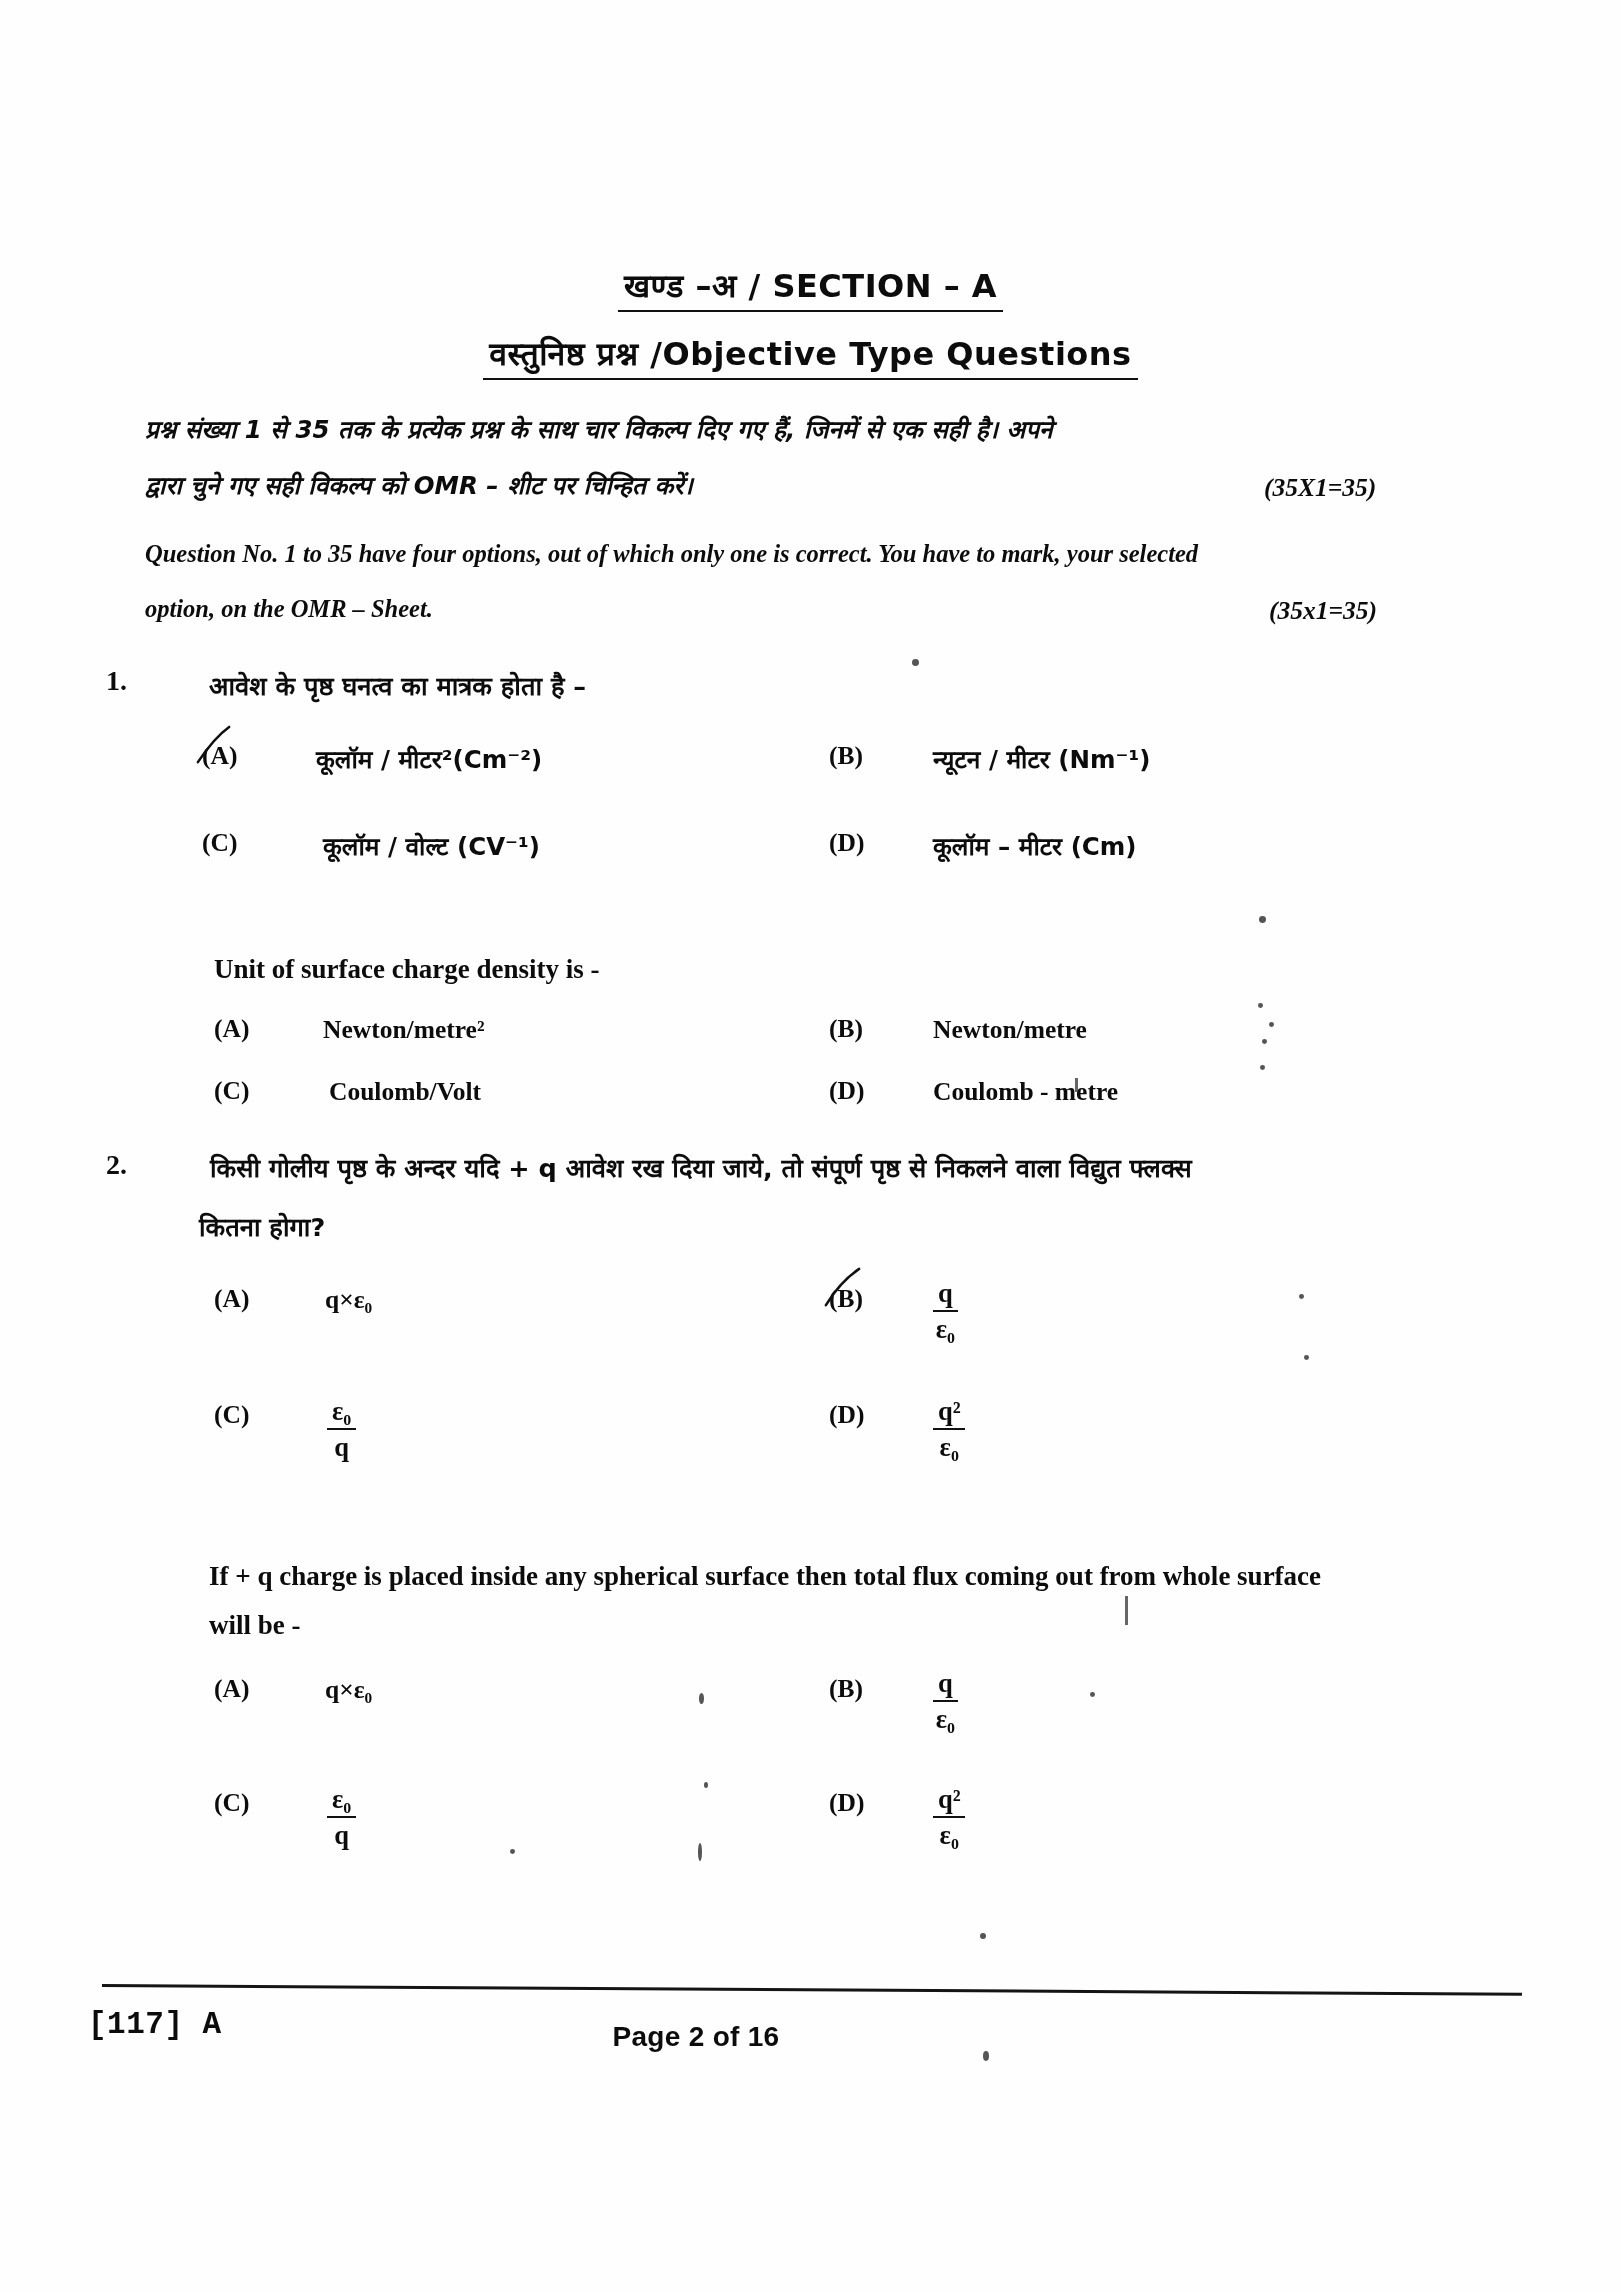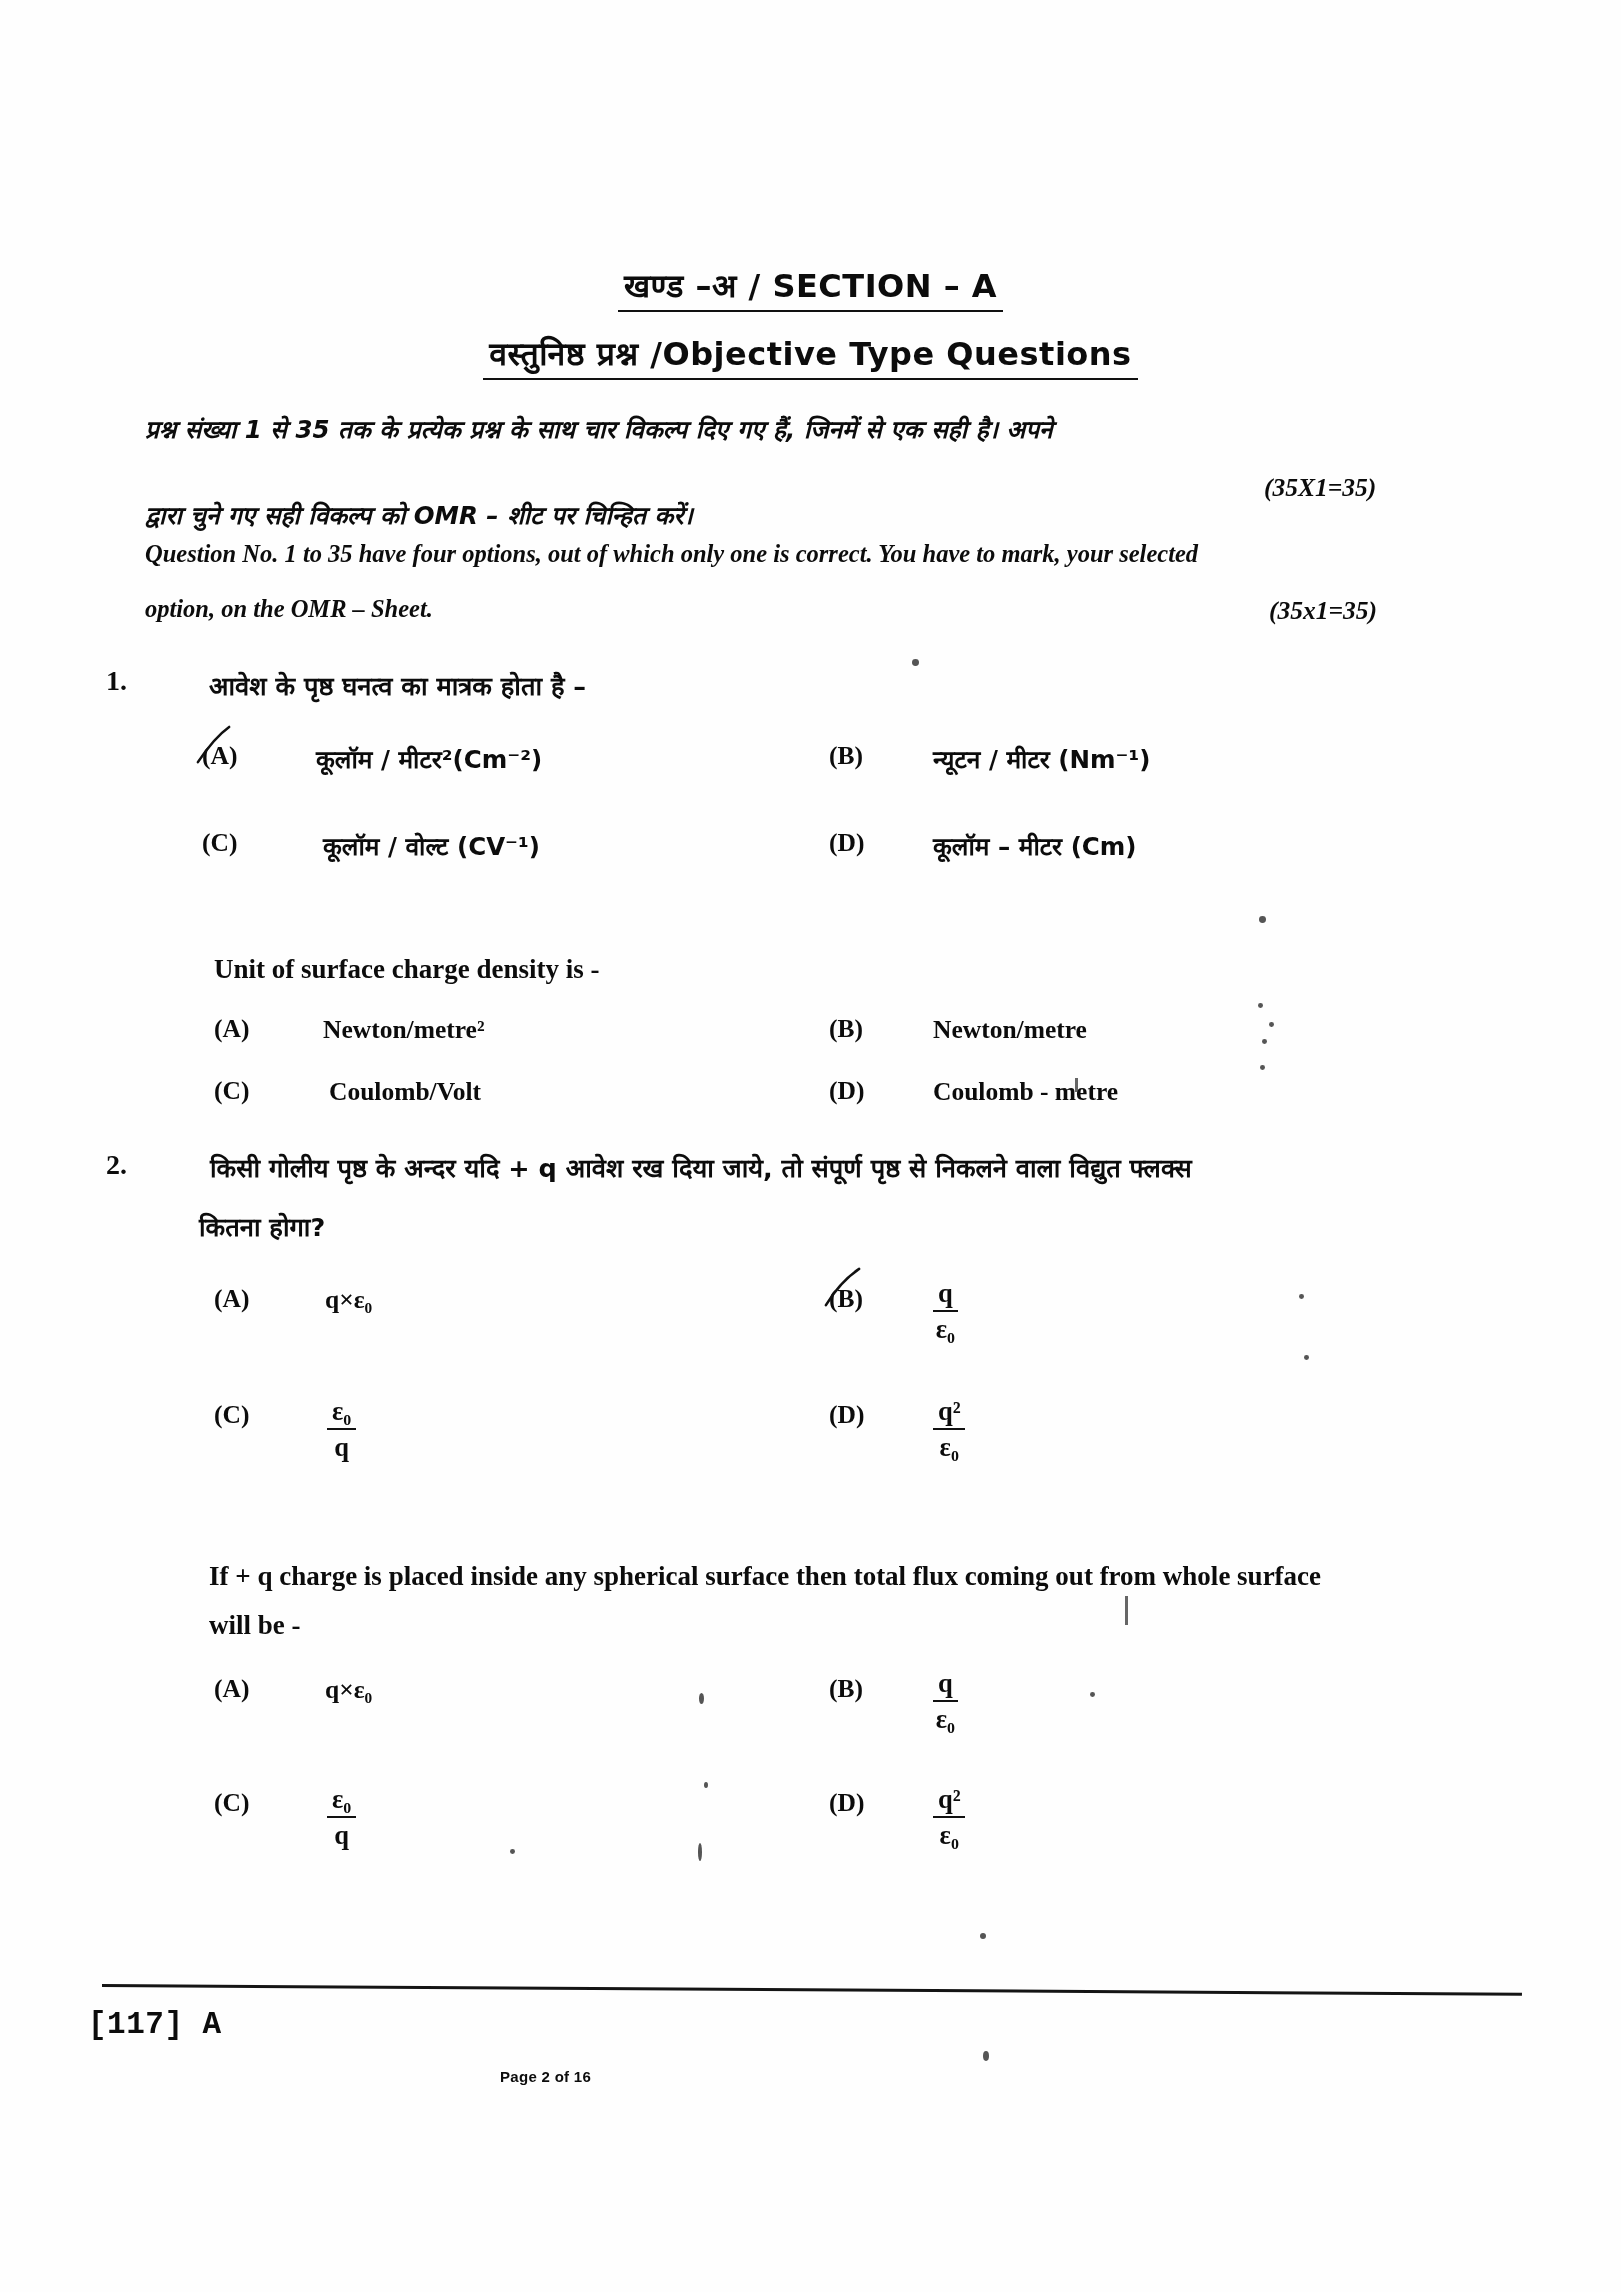--- a/index.html
+++ b/index.html
@@ -52,21 +52,21 @@
     position: absolute;
     left: 145px;
     width: 1333px;
     font-family: "DejaVu Sans", "Liberation Sans", sans-serif;
     font-weight: 700;
     font-style: italic;
     font-size: 24.5px;
     line-height: 1.05;
   }
   #instr-hi-line1 { top: 417px; }
-  #instr-hi-line2 { top: 473px; margin-top: 30px; }
+  #instr-hi-line2 { top: 473px; }
 
   .instr-en {
     position: absolute;
     left: 145px;
     width: 1304px;
     font-family: "Liberation Serif", "DejaVu Serif", serif;
     font-style: italic;
     font-weight: 700;
     font-size: 24.5px;
     line-height: 1.05;
@@ -174,25 +174,25 @@
     font-family: Liberation Mono, monospace;
     font-weight: 700;
     font-size: 31px;
     letter-spacing: 0.5px;
   }
   #footer-page {
     position: absolute;
     left: 500px;
     top: 2021px;
     width: 392px;
+    text-align: center;
     font-family: "Liberation Sans", "DejaVu Sans", sans-serif;
     font-weight: 700;
-    font-size: 15px;
+    font-size: 28px;
     letter-spacing: 0.3px;
-    margin-top: 47px;
   }
 
   
   .speck {
     position: absolute;
     background: #2a2a2a;
     border-radius: 50%;
     opacity: .8;
   }
   .speck-bar {

